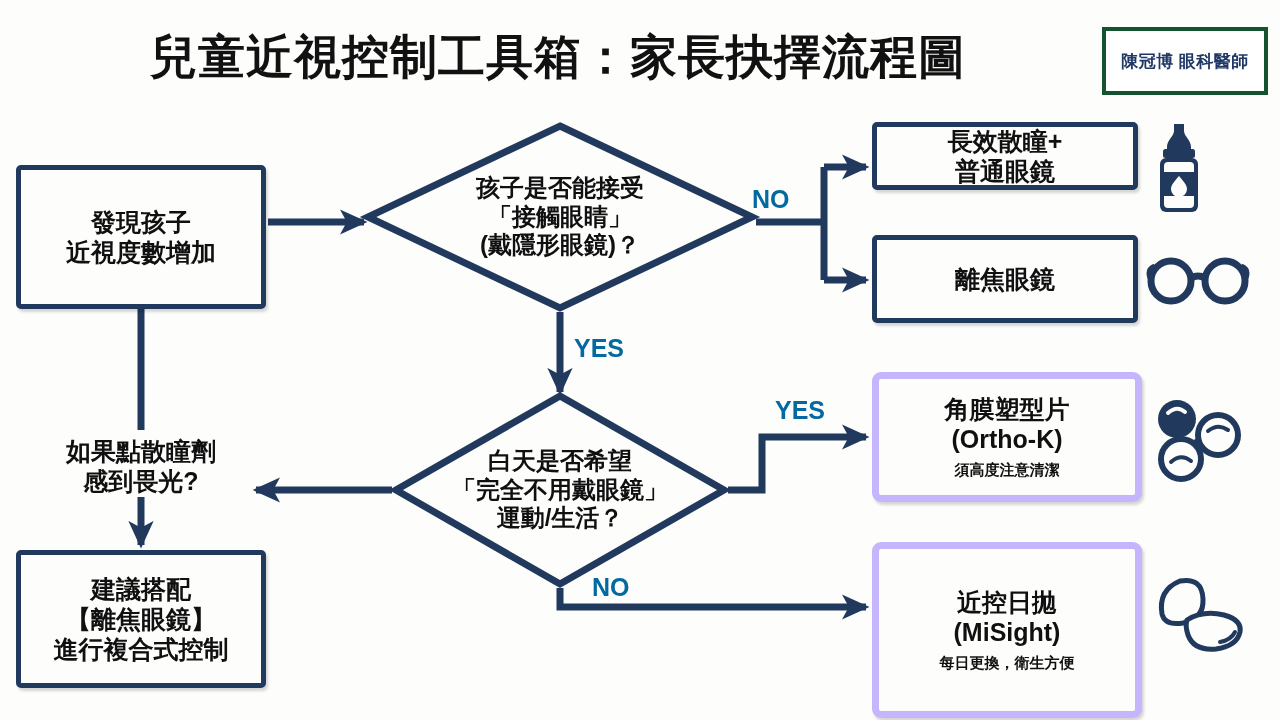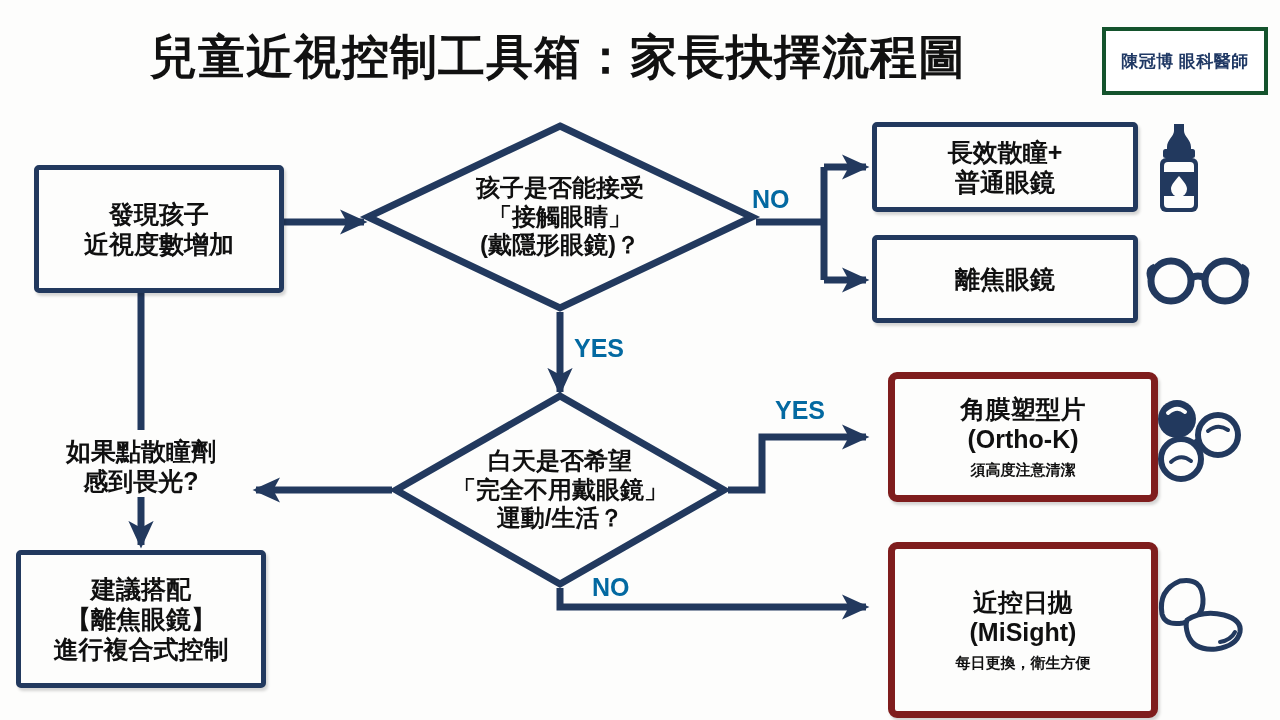--- a/index.html
+++ b/index.html
@@ -60,24 +60,23 @@
     text-align: center;
     box-sizing: border-box;
     z-index: 5;
   }
   .navy-box {
     border: 5px solid #22395e;
     border-radius: 5px;
     box-shadow: 2px 3px 3px rgba(0,0,0,0.16);
   }
   .gold-box {
-    border: 7px solid #7f1d1d;
+    border: 7px solid #c4b5fd;
     border-radius: 9px;
     box-shadow: 2px 3px 3px rgba(0,0,0,0.16);
-    margin-left: 16px;
   }
   .node-line {
     font-size: 25px;
     font-weight: 700;
     color: #101010;
     line-height: 1.2;
     white-space: nowrap;
   }
   .node-note {
     font-size: 15px;
@@ -184,21 +183,21 @@
 
       <path d="M 560 588 L 560 607 L 866 607" marker-end="url(#arrow-navy)"></path>
     </g>
   </svg>
 
   <div class="edge-label" style="left:752px; top:185px;">NO</div>
   <div class="edge-label" style="left:574px; top:334px;">YES</div>
   <div class="edge-label" style="left:775px; top:396px;">YES</div>
   <div class="edge-label" style="left:592px; top:573px;">NO</div>
 
-  <div class="node-box navy-box" style="left:34px; top:165px; width:250px; height:128px;">
+  <div class="node-box navy-box" style="left:16px; top:165px; width:250px; height:144px;">
     <div class="node-line">發現孩子</div>
     <div class="node-line">近視度數增加</div>
   </div>
 
   <div class="diamond-wrap" style="left:364px; top:122px; width:392px; height:190px;">
     <svg width="392" height="190" viewBox="0 0 392 190">
       <polygon points="196,4 388,95 196,186 4,95" fill="#fdfdfc" stroke="#22395E" stroke-width="7" stroke-linejoin="miter"></polygon>
     </svg>
     <div class="diamond-text">
       <div class="node-line">孩子是否能接受</div>
@@ -211,21 +210,21 @@
     <svg width="336" height="196" viewBox="0 0 336 196">
       <polygon points="168,4 332,98 168,192 4,98" fill="#fdfdfc" stroke="#22395E" stroke-width="7" stroke-linejoin="miter"></polygon>
     </svg>
     <div class="diamond-text">
       <div class="node-line">白天是否希望</div>
       <div class="node-line">「完全不用戴眼鏡」</div>
       <div class="node-line">運動/生活？</div>
     </div>
   </div>
 
-  <div class="node-box navy-box" style="left:872px; top:122px; width:266px; height:90px;">
+  <div class="node-box navy-box" style="left:872px; top:122px; width:266px; height:68px;">
     <div class="node-line">長效散瞳+</div>
     <div class="node-line">普通眼鏡</div>
   </div>
 
   <div class="icon-slot" style="left:1148px; top:122px; width:62px; height:92px;">
     <svg width="62" height="92" viewBox="0 0 62 92">
       <path d="M26 2 h10 v7 c0 5 7 9 7 16 v4 h-24 v-4 c0-7 7-11 7-16 z" fill="#22395E"></path>
       <rect x="15" y="27" width="32" height="9" rx="2.5" fill="#22395E"></rect>
       <rect x="12" y="36" width="38" height="54" rx="6" fill="#22395E"></rect>
       <rect x="16" y="40" width="30" height="46" rx="4" fill="#fdfdfc"></rect>

